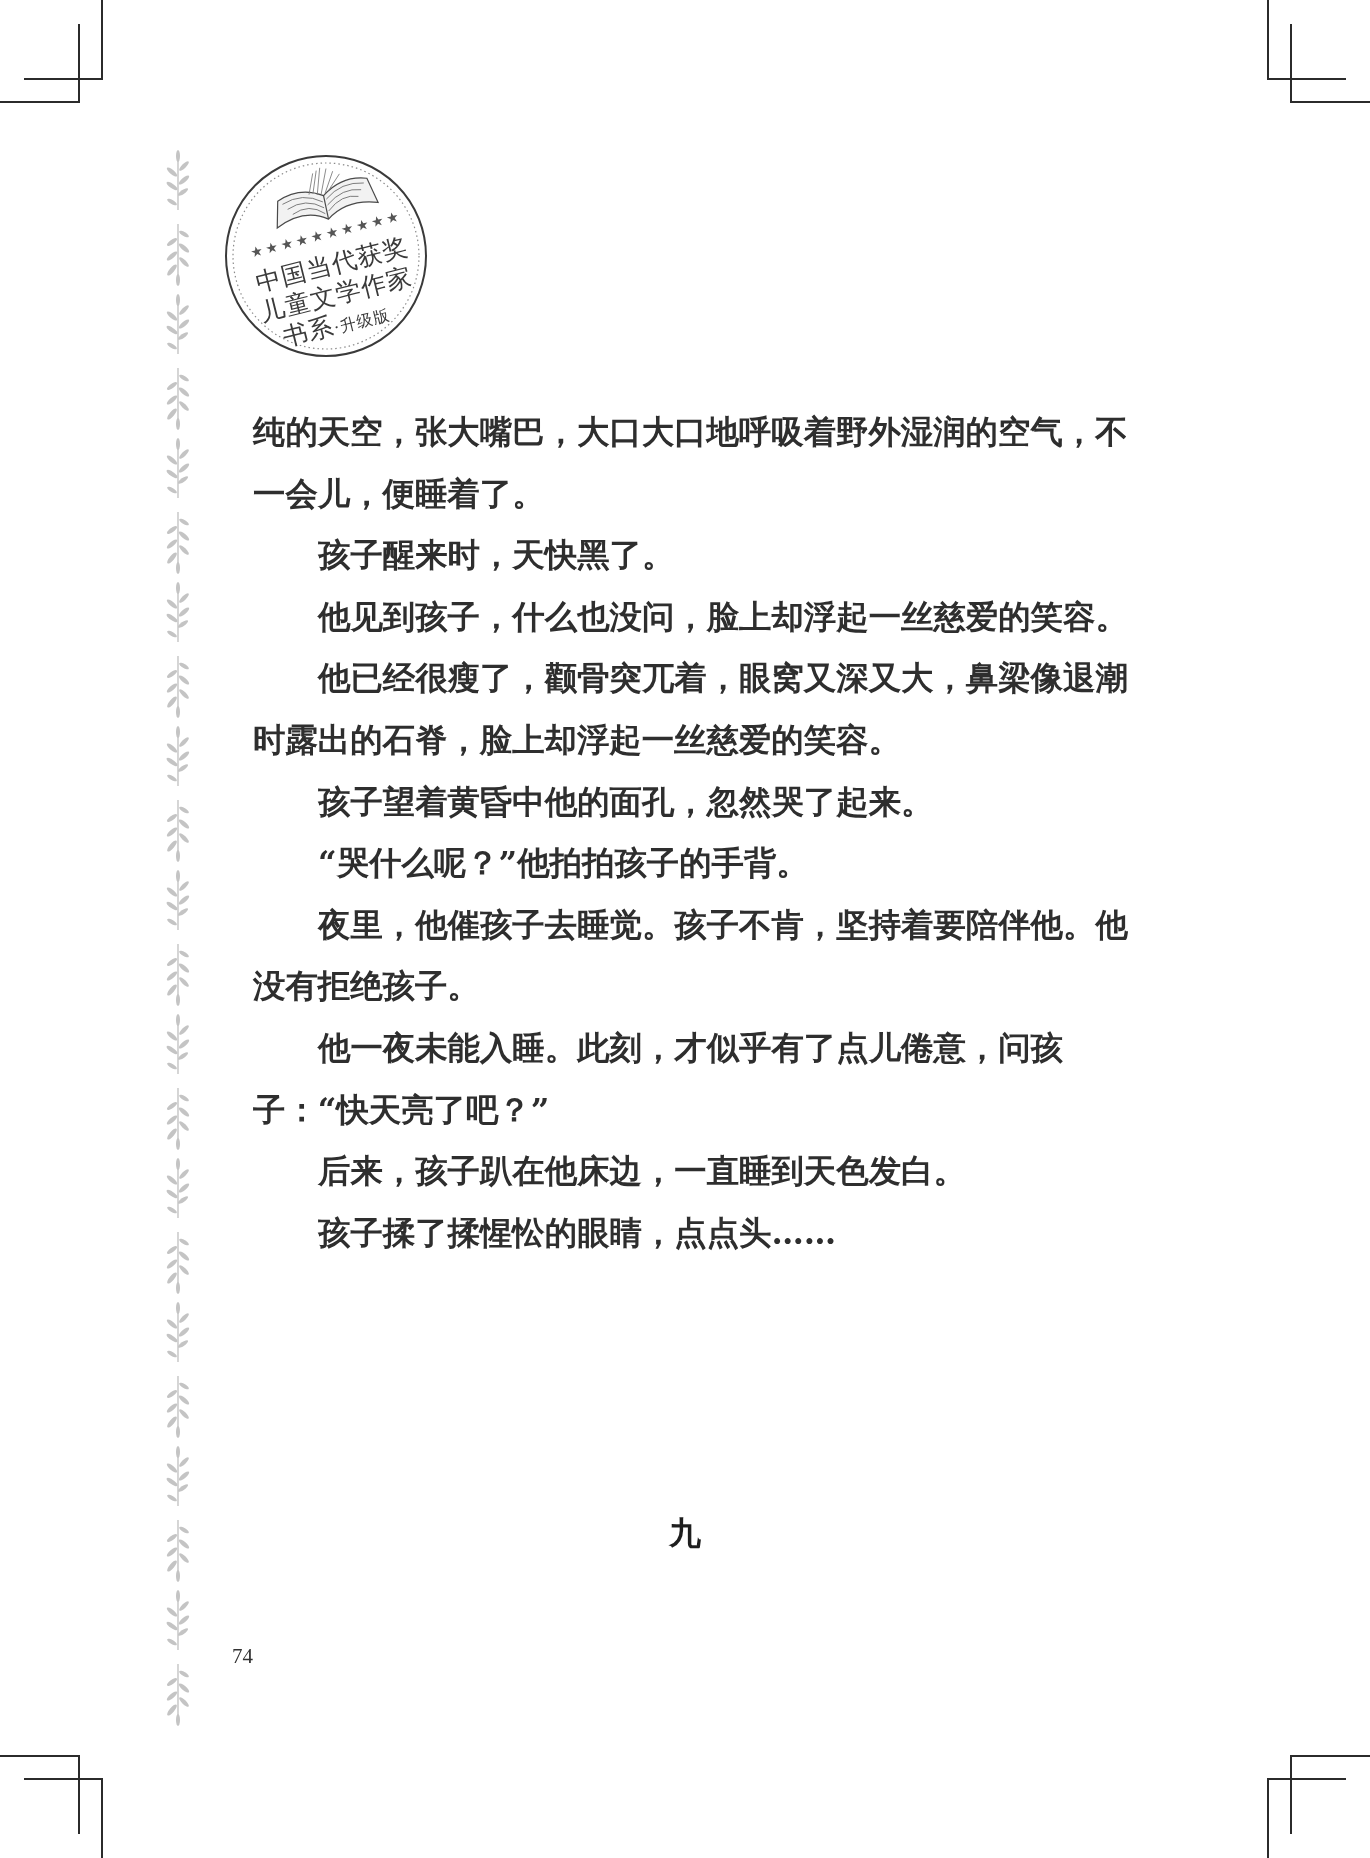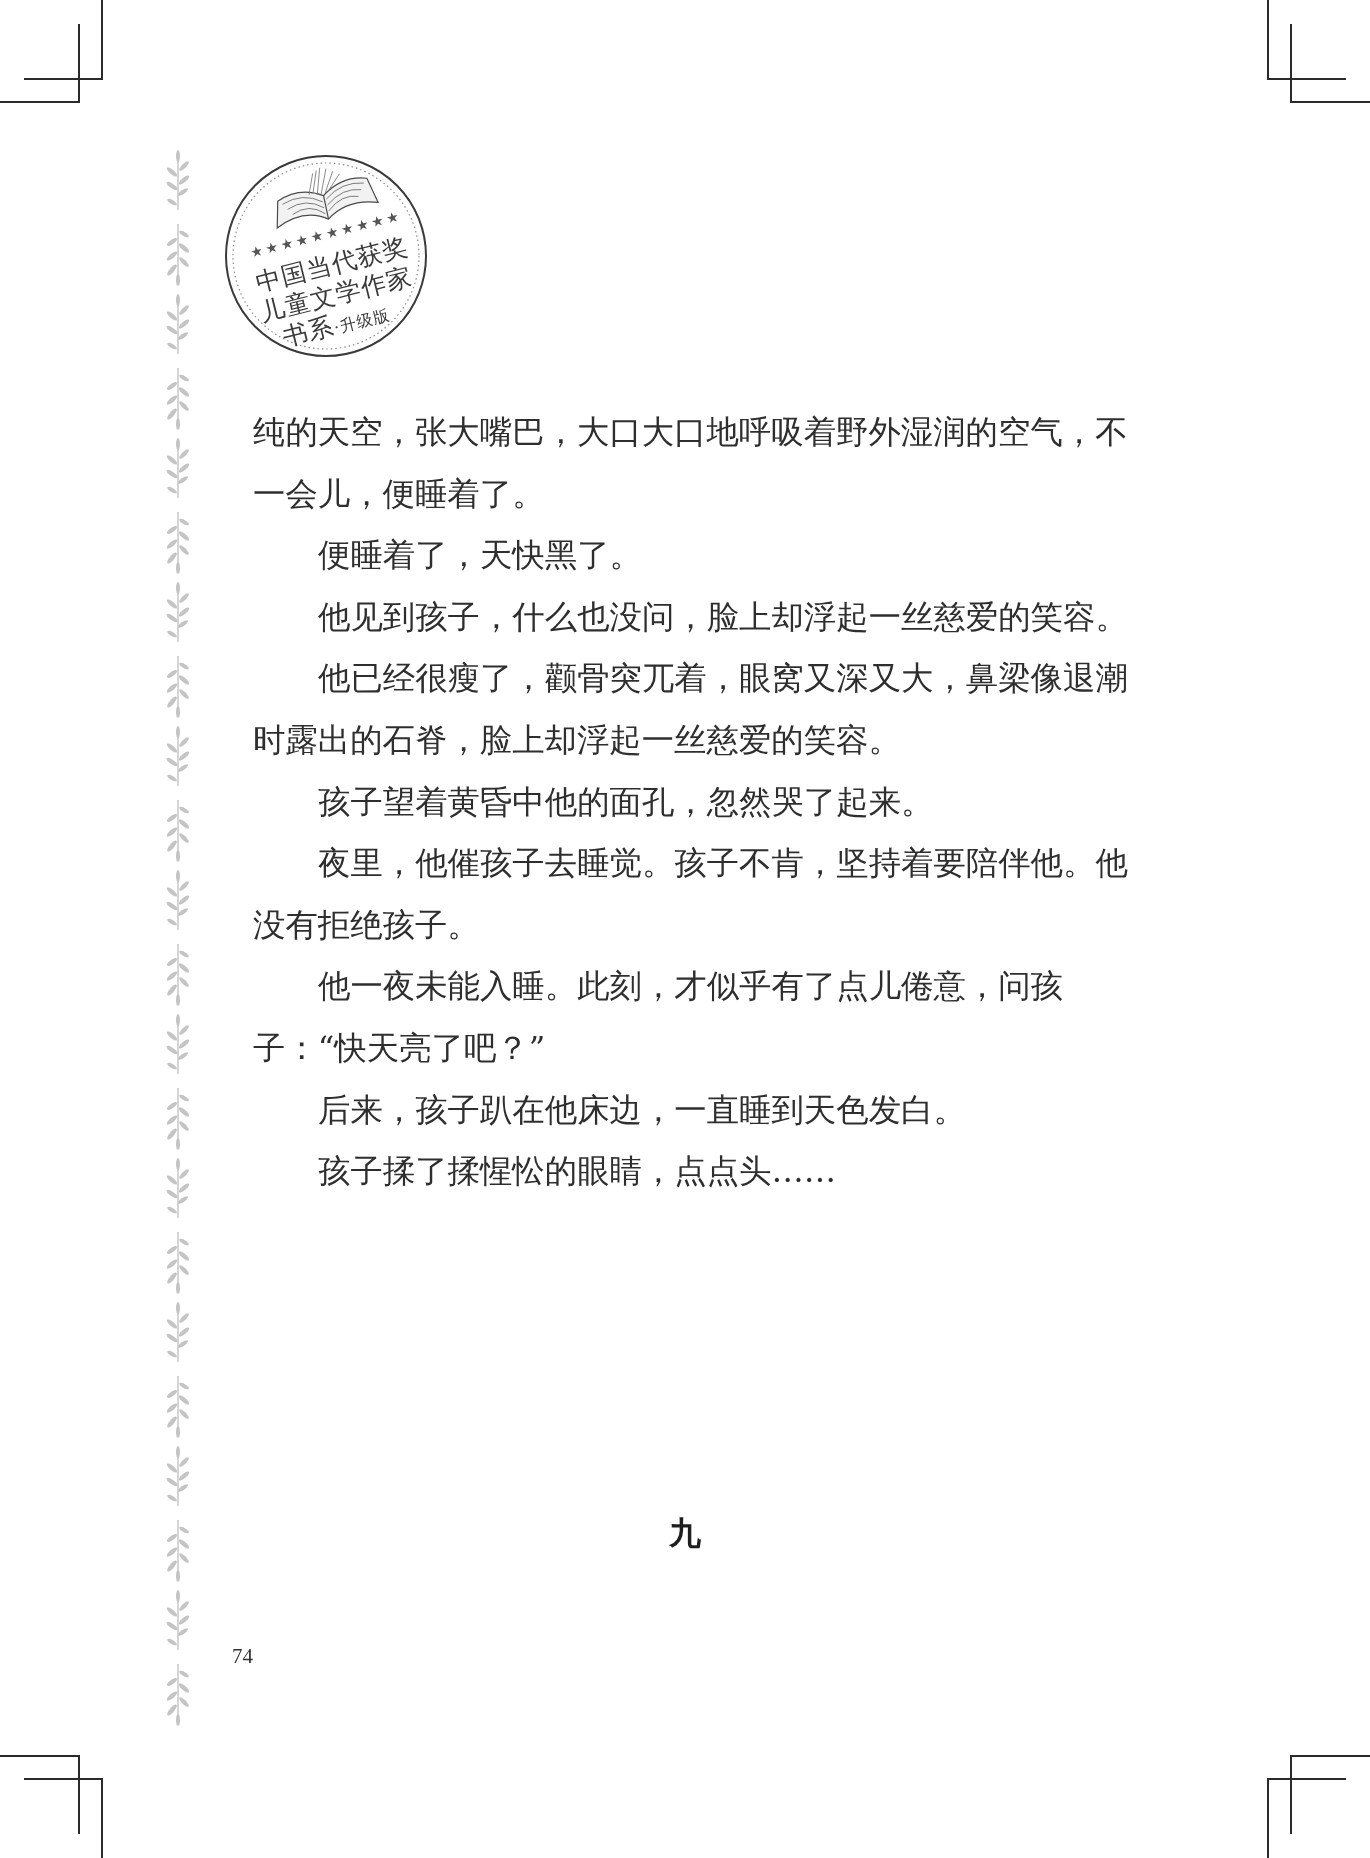--- a/index.html
+++ b/index.html
@@ -3,21 +3,21 @@
   <meta charset="utf-8">
   <style>
     html, body { margin: 0; padding: 0; background: #ffffff; }
     body { width: 1370px; height: 1858px; position: relative; overflow: hidden; font-family: "DejaVu Serif", "Liberation Serif", serif; color: #2a2a2a; }
     .crop { position: absolute; background: #2b2b2b; }
     .vine { position: absolute; left: 160px; width: 36px; top: 150px; height: 1580px; }
     .stamp { position: absolute; left: 222px; top: 152px; width: 208px; height: 208px; }
     .stamp-text { position: absolute; left: 0; top: 0; width: 100%; height: 100%; }
     .stamp-line { position: absolute; left: 0; width: 100%; text-align: center; font-family: "DejaVu Serif", "Liberation Serif", serif; color: #3a3a3a; transform: rotate(-14deg); transform-origin: 50% 50%; letter-spacing: 1px; }
     .text-block { position: absolute; left: 253px; top: 402px; width: 880px; font-size: 32.4px; line-height: 61.6px; color: #2e2e2e; }
-    .para { margin: 0; white-space: pre-wrap; }
+    .para { margin: 0; white-space: pre-wrap; font-weight: bold; }
     .indent { text-indent: 65px; }
     .chapter { position: absolute; left: 0; width: 1370px; top: 1512px; text-align: center; font-size: 32px; font-weight: bold; color: #1e1e1e; }
     .page-num { position: absolute; left: 232px; top: 1644px; font-size: 21px; color: #333; font-family: Liberation Serif, serif; }
   </style>
 </head>
 <body>
 
 <div>
   <div class="crop" style="left:101px; top:0; width:2px; height:79px;"></div>
   <div class="crop" style="left:24px; top:78px; width:79px; height:2px;"></div>
@@ -111,24 +111,25 @@
     <div class="stamp-line" style="top:96px; font-size:25px; left:6px;">中国当代获奖</div>
     <div class="stamp-line" style="top:126px; font-size:25px; left:10px;">儿童文学作家</div>
     <div class="stamp-line" style="top:156px; font-size:25px; left:10px;">
       <span>书系</span><span style="font-size:16px;">·升级版</span>
     </div>
   </div>
 </div>
 
 <div class="text-block">
   <p class="para">纯的天空，张大嘴巴，大口大口地呼吸着野外湿润的空气，不一会儿，便睡着了。</p>
-  <p class="para indent">便睡着了，天快黑了。</p>
+  <p class="para indent">孩子醒来时，天快黑了。</p>
   <p class="para indent">他见到孩子，什么也没问，脸上却浮起一丝慈爱的笑容。</p>
   <p class="para indent">他已经很瘦了，颧骨突兀着，眼窝又深又大，鼻梁像退潮时露出的石脊，脸上却浮起一丝慈爱的笑容。</p>
   <p class="para indent">孩子望着黄昏中他的面孔，忽然哭了起来。</p>
+  <p class="para indent">“哭什么呢？”他拍拍孩子的手背。</p>
   <p class="para indent">夜里，他催孩子去睡觉。孩子不肯，坚持着要陪伴他。他没有拒绝孩子。</p>
   <p class="para indent">他一夜未能入睡。此刻，才似乎有了点儿倦意，问孩子：“快天亮了吧？”</p>
   <p class="para indent">后来，孩子趴在他床边，一直睡到天色发白。</p>
   <p class="para indent">孩子揉了揉惺忪的眼睛，点点头……</p>
 </div>
 
 <div class="chapter">九</div>
 
 <div class="page-num">74</div>
 

